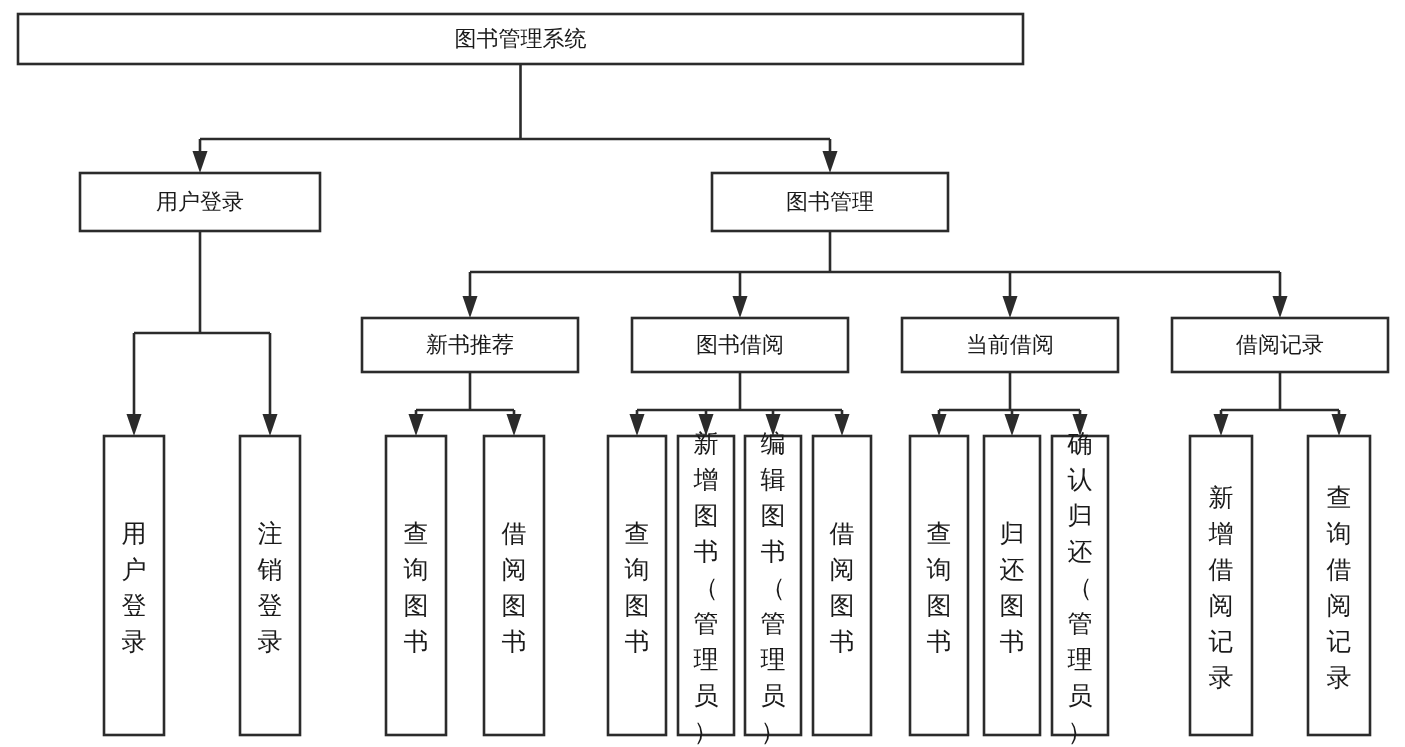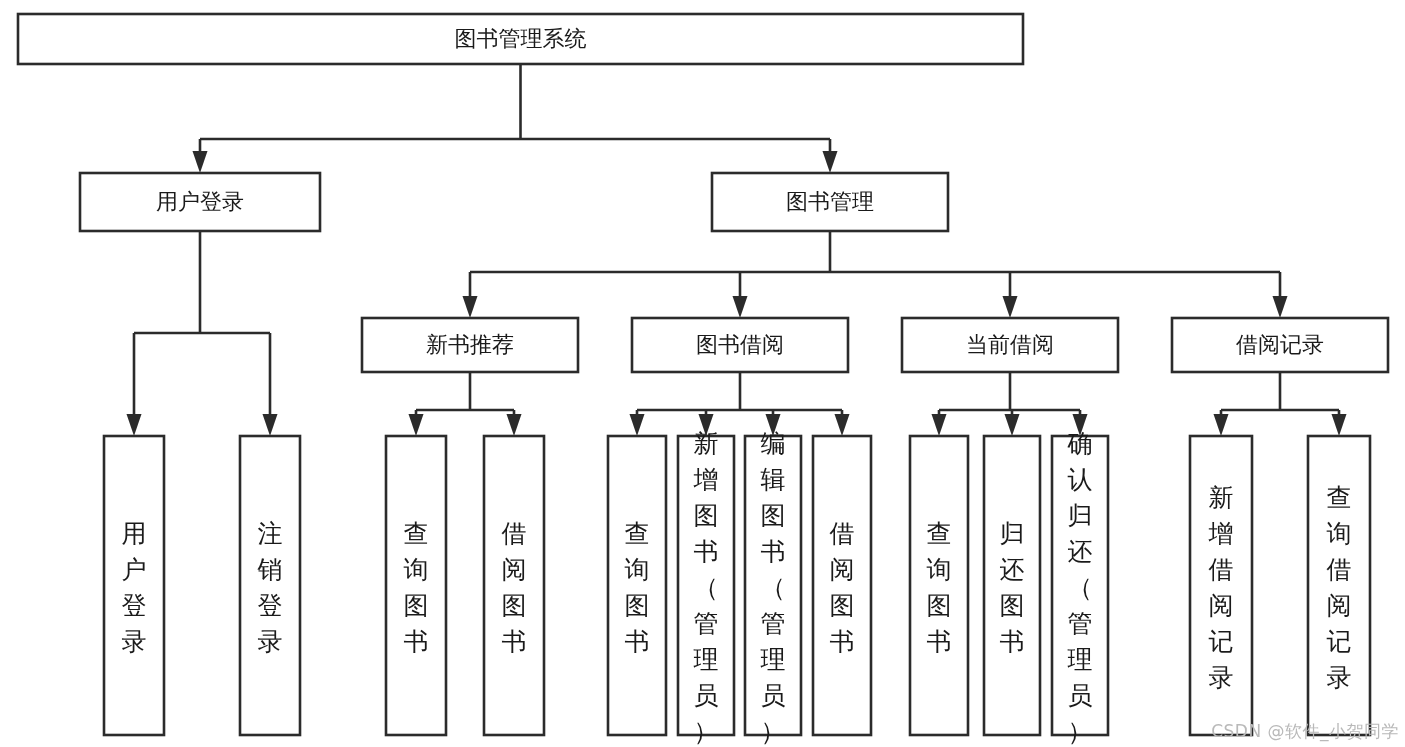--- a/index.html
+++ b/index.html
@@ -244,14 +244,13 @@
           <rect x="1190" y="436" width="62" height="299" class="node-box"></rect>
           <text x="1221" y="505.58" class="leaf-label"><tspan x="1221" dy="0">新</tspan><tspan x="1221" dy="36">增</tspan><tspan x="1221" dy="36">借</tspan><tspan x="1221" dy="36">阅</tspan><tspan x="1221" dy="36">记</tspan><tspan x="1221" dy="36">录</tspan></text>
         </g>
         <g>
           <rect x="1308" y="436" width="62" height="299" class="node-box"></rect>
           <text x="1339" y="505.58" class="leaf-label"><tspan x="1339" dy="0">查</tspan><tspan x="1339" dy="36">询</tspan><tspan x="1339" dy="36">借</tspan><tspan x="1339" dy="36">阅</tspan><tspan x="1339" dy="36">记</tspan><tspan x="1339" dy="36">录</tspan></text>
         </g>
       </g>
   </svg>
 
-  <div class="watermark-text">CSDN @软件_小贺同学</div>
 </div>
 
 </body></html>

